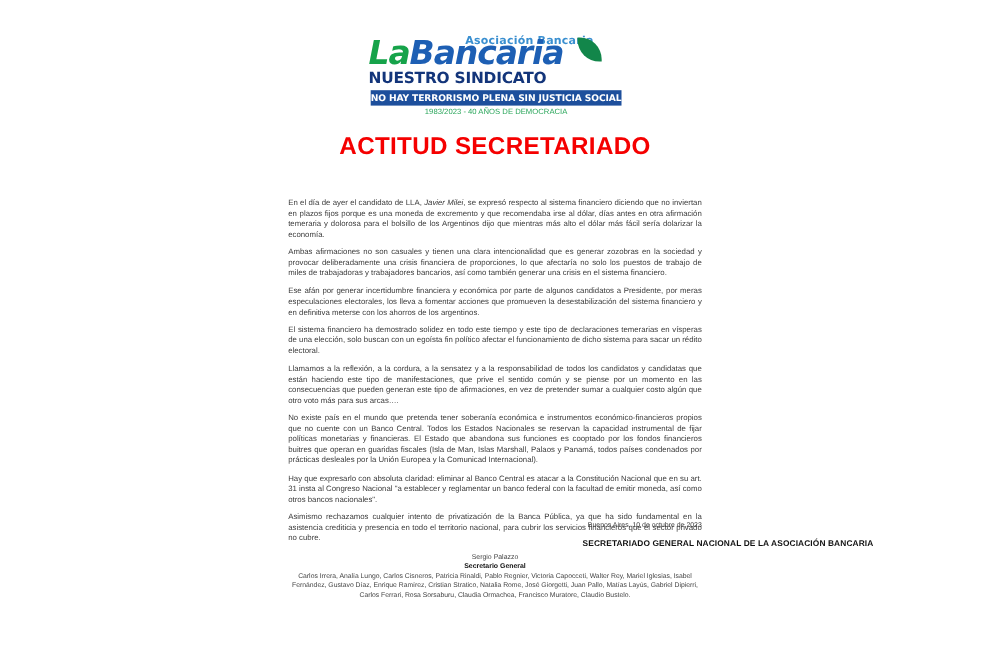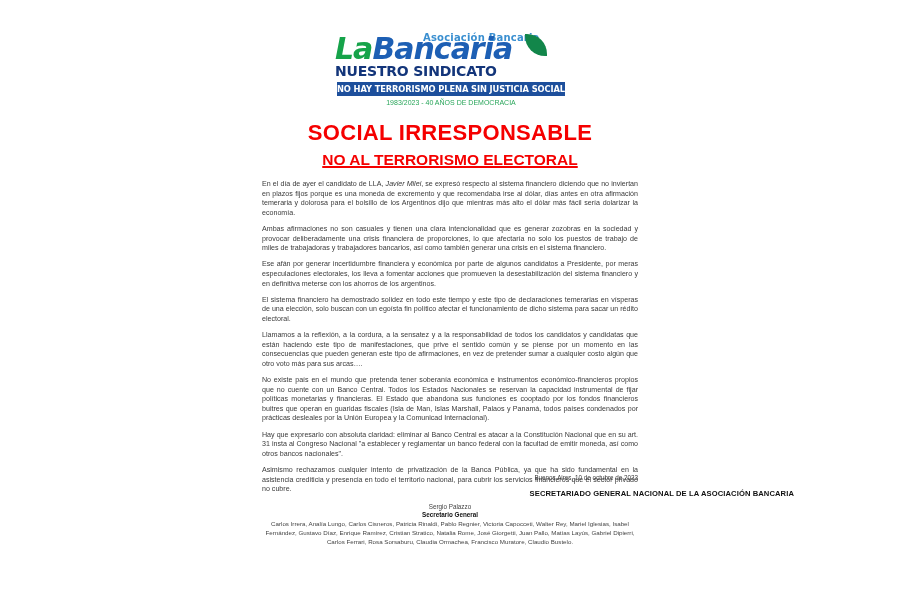--- a/index.html
+++ b/index.html
@@ -94,22 +94,21 @@
     <div class="logo-assoc">Asociación Bancaria</div>
     <div class="logo-main">
       <span class="logo-la">La</span><span class="logo-bancaria">Bancaria</span>
     </div>
     <div class="logo-leaf"></div>
     <div class="logo-sind">NUESTRO SINDICATO</div>
     <div class="logo-band">NO HAY TERRORISMO PLENA SIN JUSTICIA SOCIAL</div>
     <div class="logo-years">1983/2023 - 40 AÑOS DE DEMOCRACIA</div>
   </div>
 
-  <div class="title">SOCIAL IRRESPONSABLE</div>
-  <div class="subtitle"><span>NO AL TERRORISMO ELECTORAL</span></div>
+  <div class="title">ACTITUD SECRETARIADO</div>
 
   <div class="body">
     <p><span>En el día de ayer el candidato de LLA, </span><em>Javier Milei</em><span>, se expresó respecto al sistema financiero diciendo que no inviertan en plazos fijos porque es una moneda de excremento y que recomendaba irse al dólar, días antes en otra afirmación temeraria y dolorosa para el bolsillo de los Argentinos dijo que mientras más alto el dólar más fácil sería dolarizar  la economía.</span></p>
     <p>Ambas afirmaciones no son casuales y tienen una clara intencionalidad que es generar zozobras en la sociedad y provocar deliberadamente una crisis financiera de proporciones, lo que afectaría no solo los puestos de trabajo de miles de trabajadoras y trabajadores bancarios, así como también generar una crisis en el sistema financiero.</p>
     <p>Ese afán por generar incertidumbre financiera y económica por parte de algunos candidatos a Presidente, por meras especulaciones electorales, los lleva a fomentar acciones que promueven la desestabilización del sistema financiero y en definitiva meterse con los ahorros de los argentinos.</p>
     <p>El sistema financiero ha demostrado solidez en todo este tiempo y este tipo de declaraciones temerarias en vísperas de una elección, solo buscan con un egoísta fin político afectar el funcionamiento de dicho sistema para sacar un rédito electoral.</p>
     <p>Llamamos a la reflexión, a la cordura, a la sensatez y a la responsabilidad de todos los candidatos y candidatas que están haciendo este tipo de manifestaciones, que prive el sentido común y se piense por un momento en las consecuencias que pueden generan este tipo de afirmaciones, en vez de pretender sumar a cualquier costo algún que otro voto más para sus arcas….</p>
     <p>No existe país en el mundo que pretenda tener soberanía económica e instrumentos económico-financieros propios que no cuente con un Banco Central. Todos los Estados Nacionales se reservan la capacidad instrumental de fijar políticas monetarias y financieras. El Estado que abandona sus funciones es cooptado por los fondos financieros buitres que operan en guaridas fiscales (Isla de Man, Islas Marshall, Palaos y Panamá, todos países condenados por prácticas desleales por la Unión Europea y la Comunicad Internacional).</p>
     <p>Hay que expresarlo con absoluta claridad: eliminar al Banco Central es atacar a la Constitución Nacional que en su art. 31 insta al Congreso Nacional "a establecer y reglamentar un banco federal con la facultad de emitir moneda, así como otros bancos nacionales".</p>
     <p>Asimismo rechazamos cualquier intento de privatización de la Banca Pública, ya que ha sido fundamental en la asistencia crediticia y presencia en todo el territorio nacional, para cubrir los servicios financieros que el sector privado no cubre.</p>

